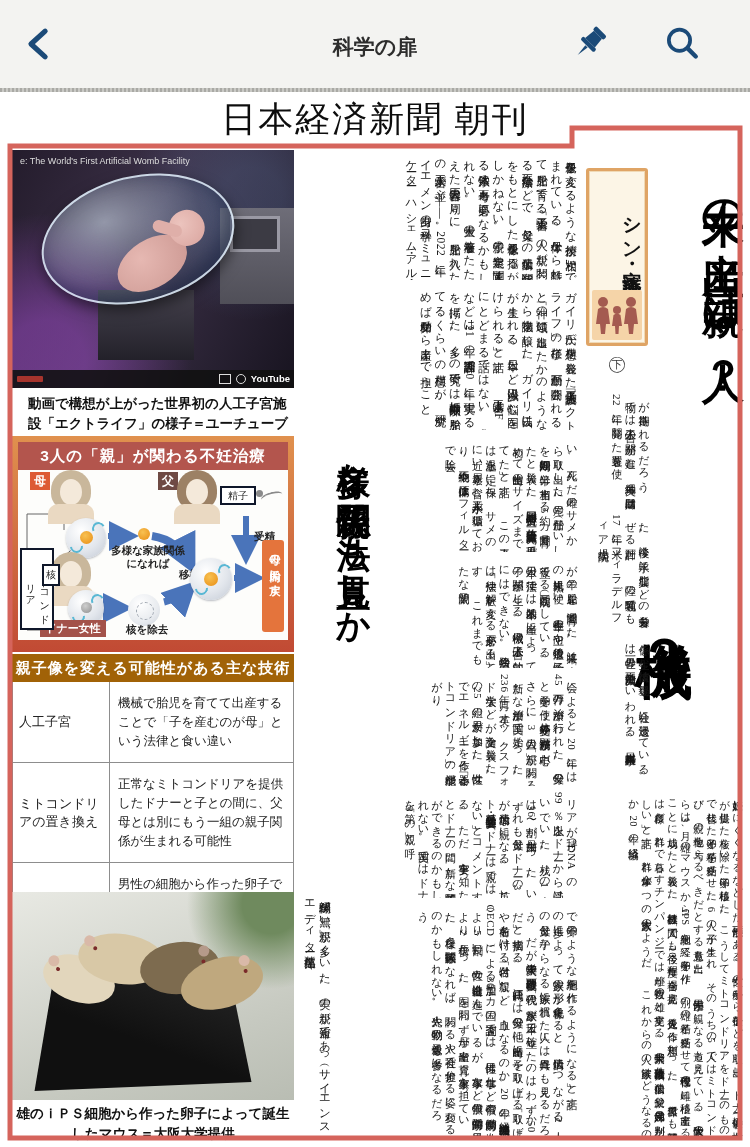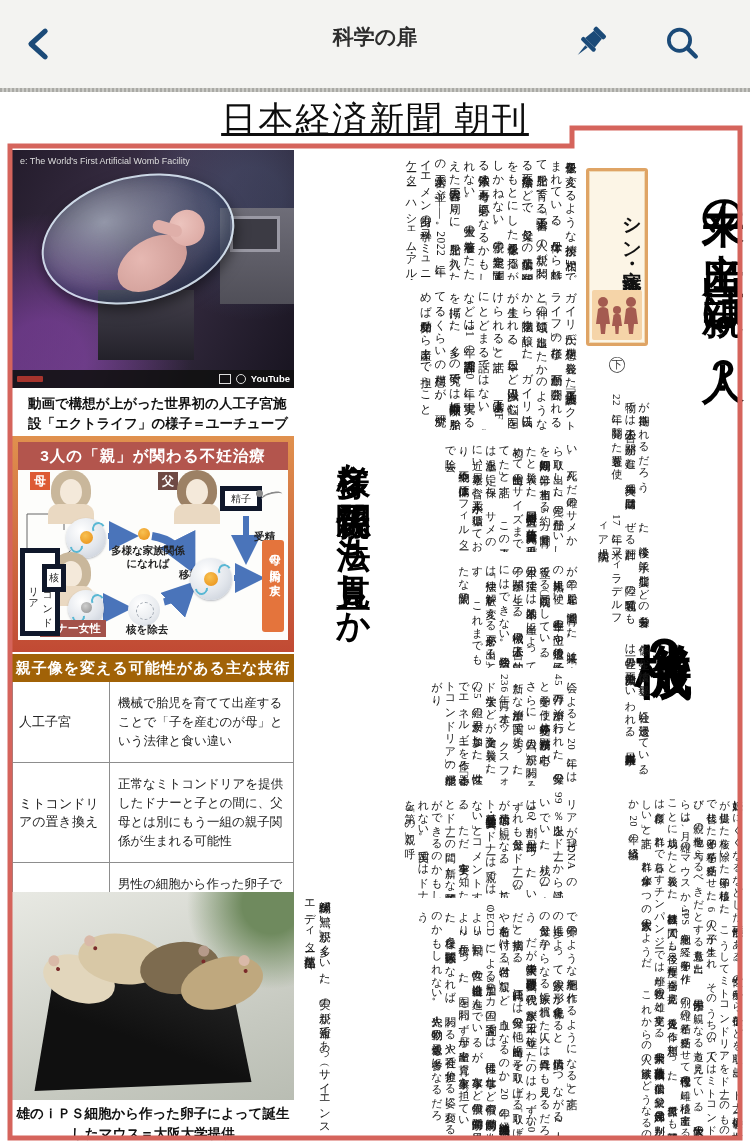--- a/index.html
+++ b/index.html
@@ -8,23 +8,23 @@
   .abs{position:absolute;}
   
   .appbar{left:0;top:0;width:750px;height:88px;background:#f3f3f1;}
   .appbar-divider{left:0;top:88px;width:750px;height:4px;
     background:repeating-linear-gradient(90deg,#a9a9a5 0 2px,#c9c9c5 2px 4px);}
   .back-btn{left:22px;top:26px;width:36px;height:36px;cursor:pointer;}
   .pin-btn{left:570px;top:24px;width:40px;height:40px;cursor:pointer;}
   .search-btn{left:662px;top:24px;width:40px;height:40px;cursor:pointer;}
   .appbar-center{left:175px;top:14px;width:400px;text-align:center;color:#2d2d2d;}
   .appbar-date{font-size:18px;letter-spacing:1px;}
-  .appbar-section{font-size:21px;font-weight:bold;margin-top:9px;}
+  .appbar-section{font-size:21px;font-weight:bold;margin-top:19px;}
   .page-title{left:0;top:96px;width:750px;text-align:center;font-size:35px;
-    color:#0d0d0d;letter-spacing:2px;font-weight:500;text-decoration:underline;}
+    color:#0d0d0d;letter-spacing:2px;font-weight:500;}
   
   .frame-svg{left:0;top:0;pointer-events:none;z-index:5;}
   .body-txt{writing-mode:vertical-rl;text-orientation:mixed;overflow:hidden;
     font-family:"Liberation Serif","DejaVu Serif",serif;color:#161616;
     font-size:11px;line-height:13.5px;letter-spacing:0.5px;}
   .lead-txt{font-size:11.5px;line-height:14.5px;}
   
   .hl{writing-mode:vertical-rl;font-family:"Liberation Serif","DejaVu Serif",serif;
       font-weight:bold;color:#000;overflow:hidden;}
   .hl-1{left:698px;top:172px;width:50px;height:468px;font-size:42px;line-height:50px;}
@@ -112,21 +112,21 @@
   .nucleus{position:absolute;border-radius:50%;}
   .nuc-o{background:radial-gradient(circle at 40% 35%,#f8c152,#e88d14);}
   .nuc-g{background:radial-gradient(circle at 40% 35%,#cfcfcf,#8f8f8f);}
   .mito{position:absolute;width:9px;height:9px;border:2px solid #5ab8d4;border-radius:50%;
     border-top-color:transparent;border-left-color:transparent;}
   .cell-empty{position:absolute;border-radius:50%;
     background:radial-gradient(circle at 38% 32%,#fff,#e8ebef 60%,#cdd3db);}
   .cell-empty i{position:absolute;left:25%;top:25%;width:50%;height:50%;
     border:1px dashed #9aa2ac;border-radius:50%;}
   .dlabel{position:absolute;font-size:10.5px;color:#222;font-weight:bold;line-height:1.2;}
-  .dbox{position:absolute;border:5px solid #0f172a;background:#fff;color:#222;font-size:10px;
+  .dbox{position:absolute;border:2px solid #0f172a;background:#fff;color:#222;font-size:10px;
     text-align:center;}
   .dbox-v{writing-mode:vertical-rl;letter-spacing:1px;padding:3px 1px;}
   .sperm-tail{position:absolute;width:22px;height:8px;border-top:2px solid #8a8a8a;
     border-radius:50%;transform:rotate(-15deg);}
   .sperm-head{position:absolute;width:7px;height:7px;border-radius:50%;background:#8a8a8a;}
   
   .tech-table{left:12px;top:654px;width:282px;}
   .tech-title{height:28px;background:#a16207;color:#fff;font-weight:bold;font-size:15px;
     text-align:center;line-height:28px;letter-spacing:1px;}
   .tech-grid{border:1px solid #8d8d8d;border-top:none;}

